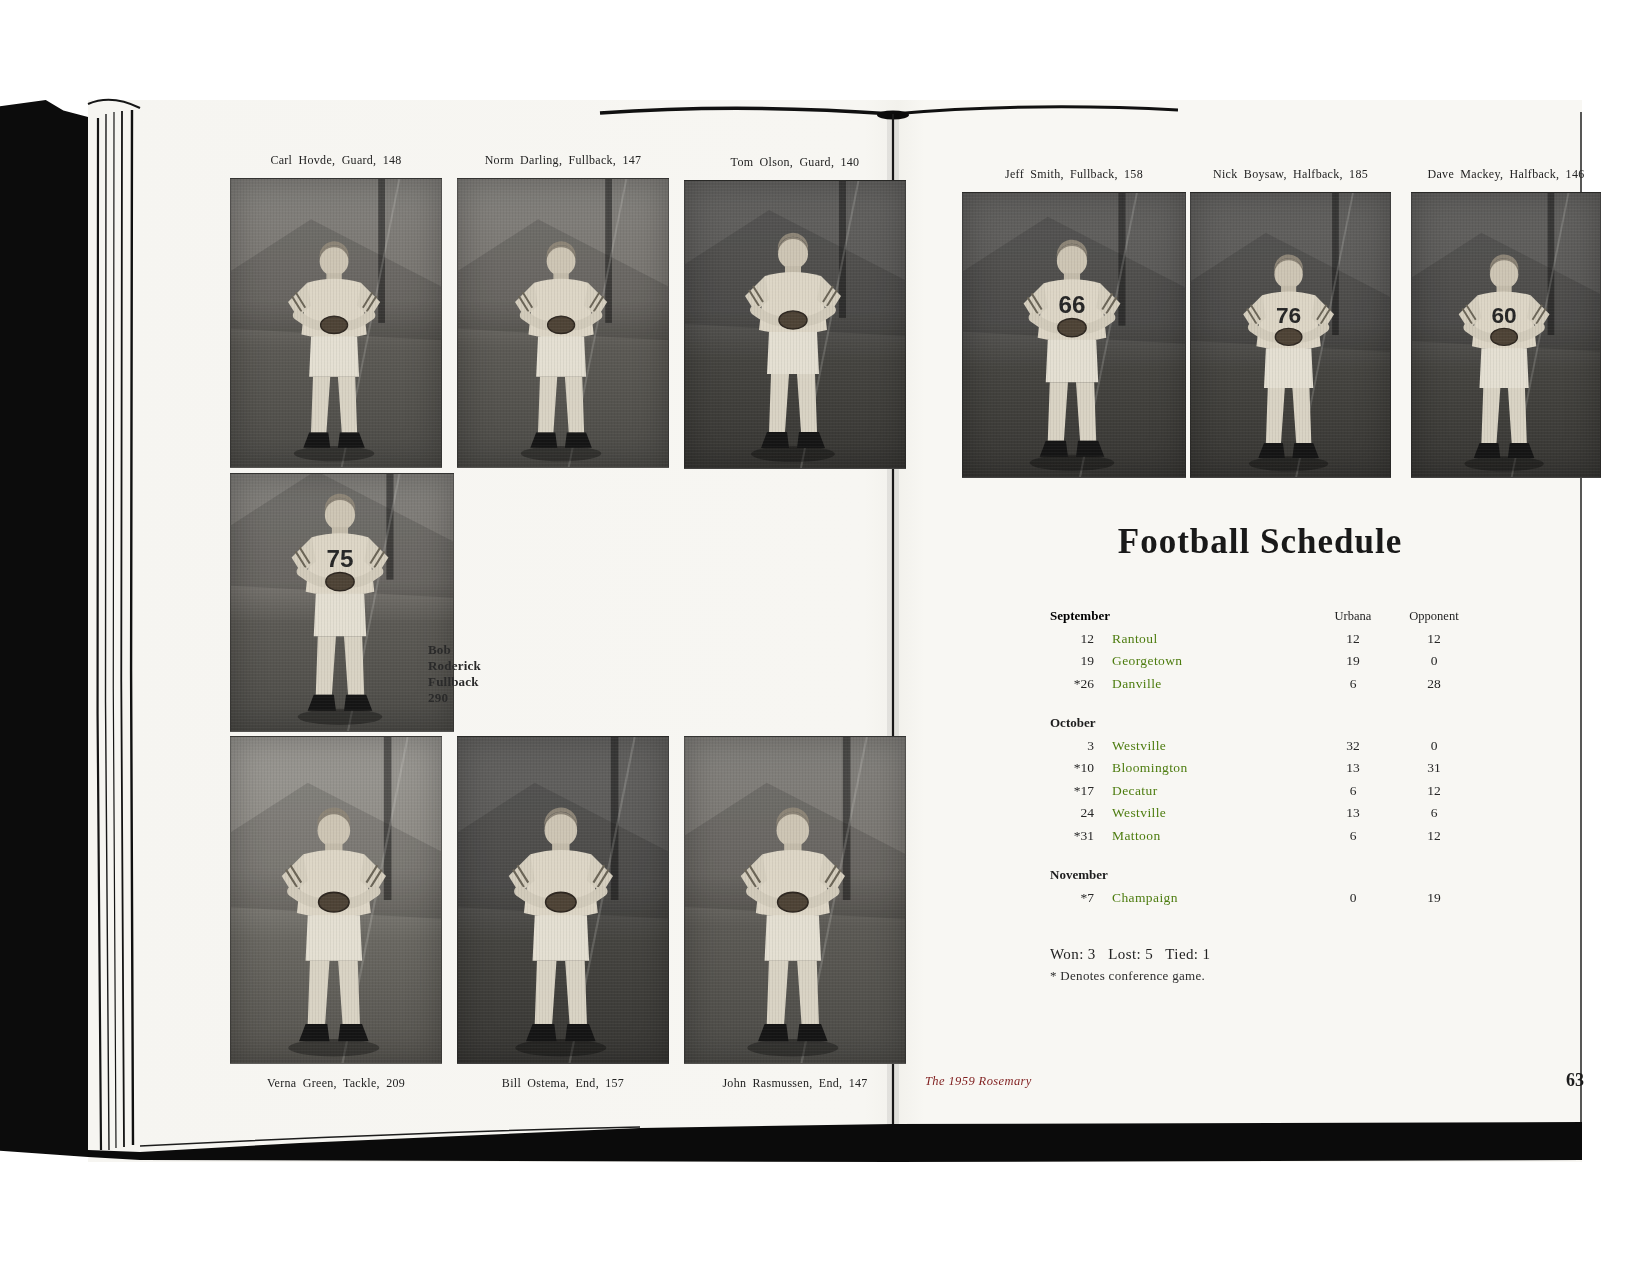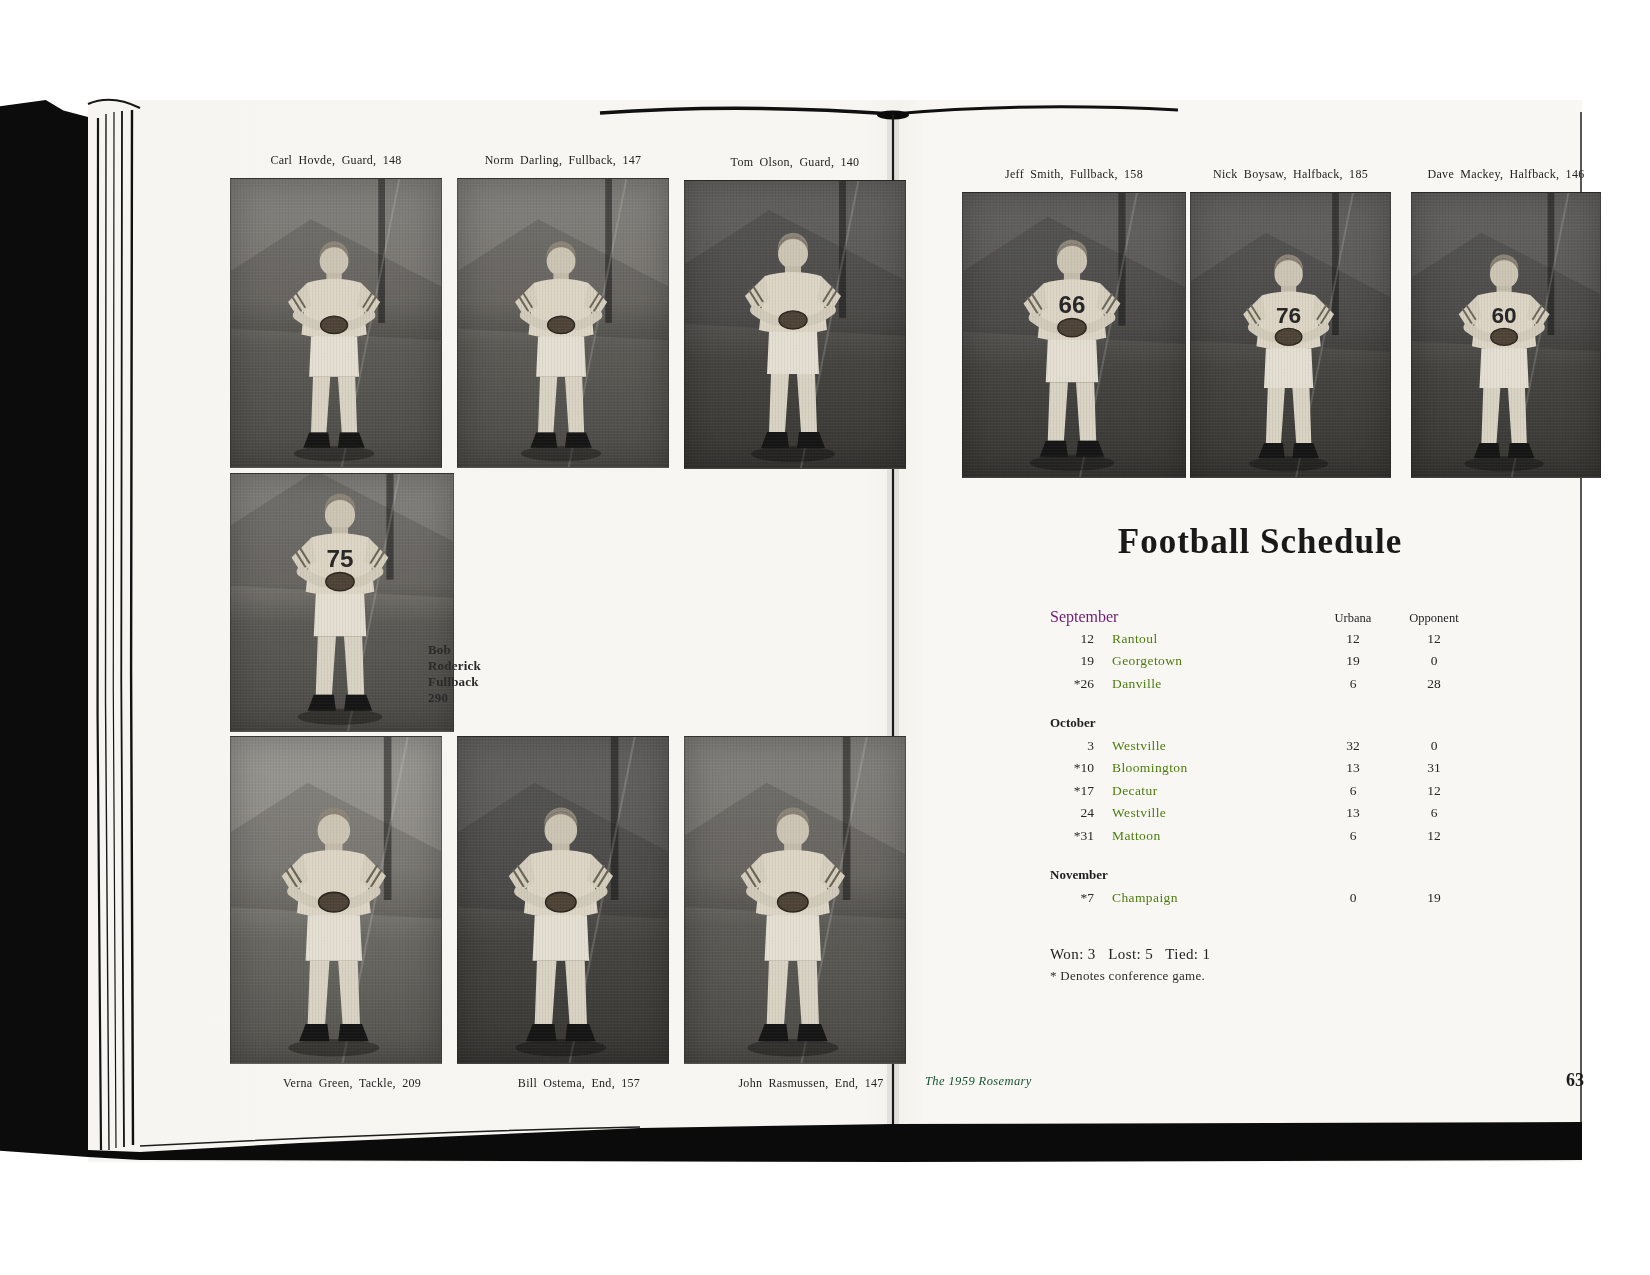--- a/index.html
+++ b/index.html
@@ -18,51 +18,51 @@
   .photo .fig svg{width:100%;height:100%;display:block;}
   .photo::after{content:"";position:absolute;inset:0;pointer-events:none;
      background:repeating-linear-gradient(0deg,rgba(255,255,255,0.035) 0 1px,transparent 1px 3px),
                 repeating-linear-gradient(90deg,rgba(0,0,0,0.05) 0 1px,transparent 1px 3px);}
   .tone-mid  {background:linear-gradient(180deg,#83817d 0%,#787570 42%,#5c5a55 58%,#4c4b47 100%);}
   .tone-dark {background:linear-gradient(180deg,#636260 0%,#585755 45%,#454440 62%,#383734 100%);}
   .tone-light{background:linear-gradient(180deg,#9a9893 0%,#8d8a84 40%,#6a6862 62%,#55534e 100%);}
   .caption{position:absolute;width:100%;text-align:center;font-size:12px;letter-spacing:0.3px;
            word-spacing:3px;color:#232323;white-space:nowrap;}
   .cap-above{top:-26px;left:0;}
-  .cap-below{bottom:-28px;left:16px;margin-top:18px;}
+  .cap-below{bottom:-28px;left:0;margin-top:18px;}
   
   .ph-carl {left:190px;top:162px;width:212px;height:290px;}
   .ph-norm {left:417px;top:162px;width:212px;height:290px;}
   .ph-tom  {left:644px;top:164px;width:222px;height:289px;}
   .ph-bob  {left:190px;top:457px;width:224px;height:259px;}
   .ph-verna{left:190px;top:720px;width:212px;height:328px;}
   .ph-bill {left:417px;top:720px;width:212px;height:328px;}
   .ph-john {left:644px;top:720px;width:222px;height:328px;}
   .ph-jeff {left:922px;top:176px;width:224px;height:286px;}
   .ph-nick {left:1150px;top:176px;width:201px;height:286px;}
   .ph-dave {left:1371px;top:176px;width:190px;height:286px;}
   .side-caption{position:absolute;left:428px;top:642px;width:110px;font-size:13px;line-height:16px;
                 color:#2a2a2a;white-space:pre-line;font-weight:bold;letter-spacing:0.2px;}
   
   .schedule{position:absolute;left:1050px;top:522px;width:420px;}
   .schedule h2{margin:0 0 46px 0;font-size:35px;line-height:40px;font-weight:bold;text-align:center;
                letter-spacing:1px;color:#191919;font-family:"Liberation Serif",serif;}
   .sched-headrow,.srow{display:grid;grid-template-columns:48px 210px 90px 72px;height:22.5px;
                        align-items:baseline;}
   .sched-month{font-weight:bold;font-size:13px;height:22.5px;margin-top:17px;color:#1d1d1d;}
-  .sched-headrow .c-monthhead{grid-column:1 / 3;font-weight:normal;font-size:16px;color:#701a75;}
+  .sched-headrow .c-monthhead{grid-column:1 / 3;font-weight:bold;font-size:13px;color:#000000;}
   .c-date{text-align:right;font-size:13.5px;padding-right:4px;color:#262626;}
   .c-name{padding-left:14px;font-size:13.5px;letter-spacing:0.4px;color:#4d7c0f;}
   .c-us,.c-them{text-align:center;font-size:13.5px;color:#262626;}
   .sched-headrow .c-us,.sched-headrow .c-them{font-size:12.5px;color:#242424;}
   .record{margin-top:34px;font-size:15px;letter-spacing:0.4px;white-space:pre;color:#222;}
   .note{margin-top:5px;font-size:13px;letter-spacing:0.3px;color:#2c2c2c;}
   
   .footer-title{position:absolute;left:925px;top:1074px;font-style:italic;font-size:12.5px;
-                letter-spacing:0.4px;color:#14532d;}
+                letter-spacing:0.4px;color:#7f1d1d;}
   .page-num{position:absolute;left:1566px;top:1070px;font-size:18px;font-weight:bold;color:#1c1c1c;}
 </style>
 </head>
 <body>
 
 <div class="scan">
 
   <div class="book-pages"></div>
   <div class="band-left"></div>
 

